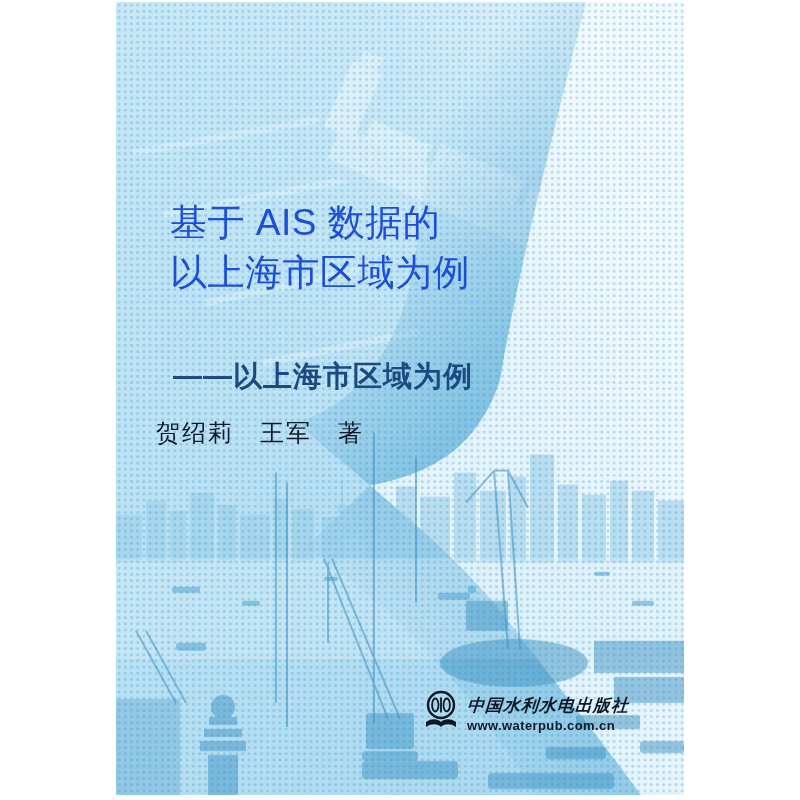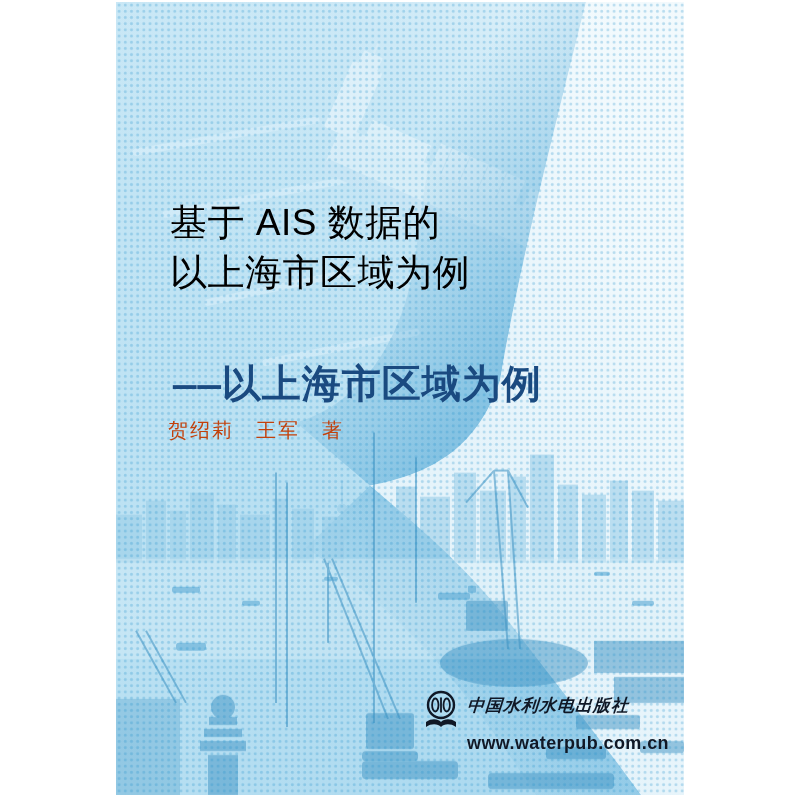--- a/index.html
+++ b/index.html
@@ -14,46 +14,46 @@
   .art{position:absolute;inset:0;width:100%;height:100%;}
   .dots{
     position:absolute;inset:0;
     background-image:radial-gradient(circle, rgba(36,146,204,0.28) 1.05px, rgba(36,146,204,0) 1.9px);
     background-size:6.2px 6.2px;
     pointer-events:none;
   }
   .text-layer{position:absolute;inset:0;}
   .title{
     position:absolute;left:54px;top:196px;
-    font-size:37px;line-height:50px;color:#000000;
+    font-size:37px;line-height:50px;color:#1d4ed8;
     letter-spacing:0.5px;white-space:nowrap;
   }
   .subtitle{
     position:absolute;left:57px;top:355px;
-    font-family:Liberation Mono, monospace;font-weight:bold;
-    font-size:39px;color:#1a4a80;white-space:nowrap;letter-spacing:1px;
+    font-family:Liberation Sans, sans-serif;font-weight:bold;
+    font-size:29px;color:#1a4a80;white-space:nowrap;letter-spacing:1px;
   }
   .authors{
-    position:absolute;left:52px;top:415px;
-    font-size:20px;color:#c2410c;letter-spacing:2px;white-space:nowrap;
+    position:absolute;left:40px;top:415px;
+    font-size:24px;color:#0f172a;letter-spacing:2px;white-space:nowrap;
   }
   .publisher{
     position:absolute;left:308px;top:688px;
     display:flex;align-items:flex-start;gap:9px;color:#101826;
   }
   .publisher .txt{display:flex;flex-direction:column;padding-top:6px;}
   .pub-name{
     font-family:"Liberation Serif","DejaVu Serif",serif;
     font-weight:bold;font-style:italic;
     font-size:17px;letter-spacing:1px;white-space:nowrap;line-height:20px;
     transform:skewX(-4deg);
   }
   .pub-url{
-    font-weight:bold;font-size:18px;letter-spacing:0.4px;
-    white-space:nowrap;line-height:16px;margin-top:19px;
+    font-weight:bold;font-size:13px;letter-spacing:0.4px;
+    white-space:nowrap;line-height:16px;margin-top:2px;
   }
 </style>
 </head>
 <body>
 
 <div class="cover">
 
   <svg class="art" viewBox="0 0 568 792" preserveAspectRatio="none">
     <defs>
       <linearGradient id="gBase" x1="0" y1="0" x2="1" y2="1">

